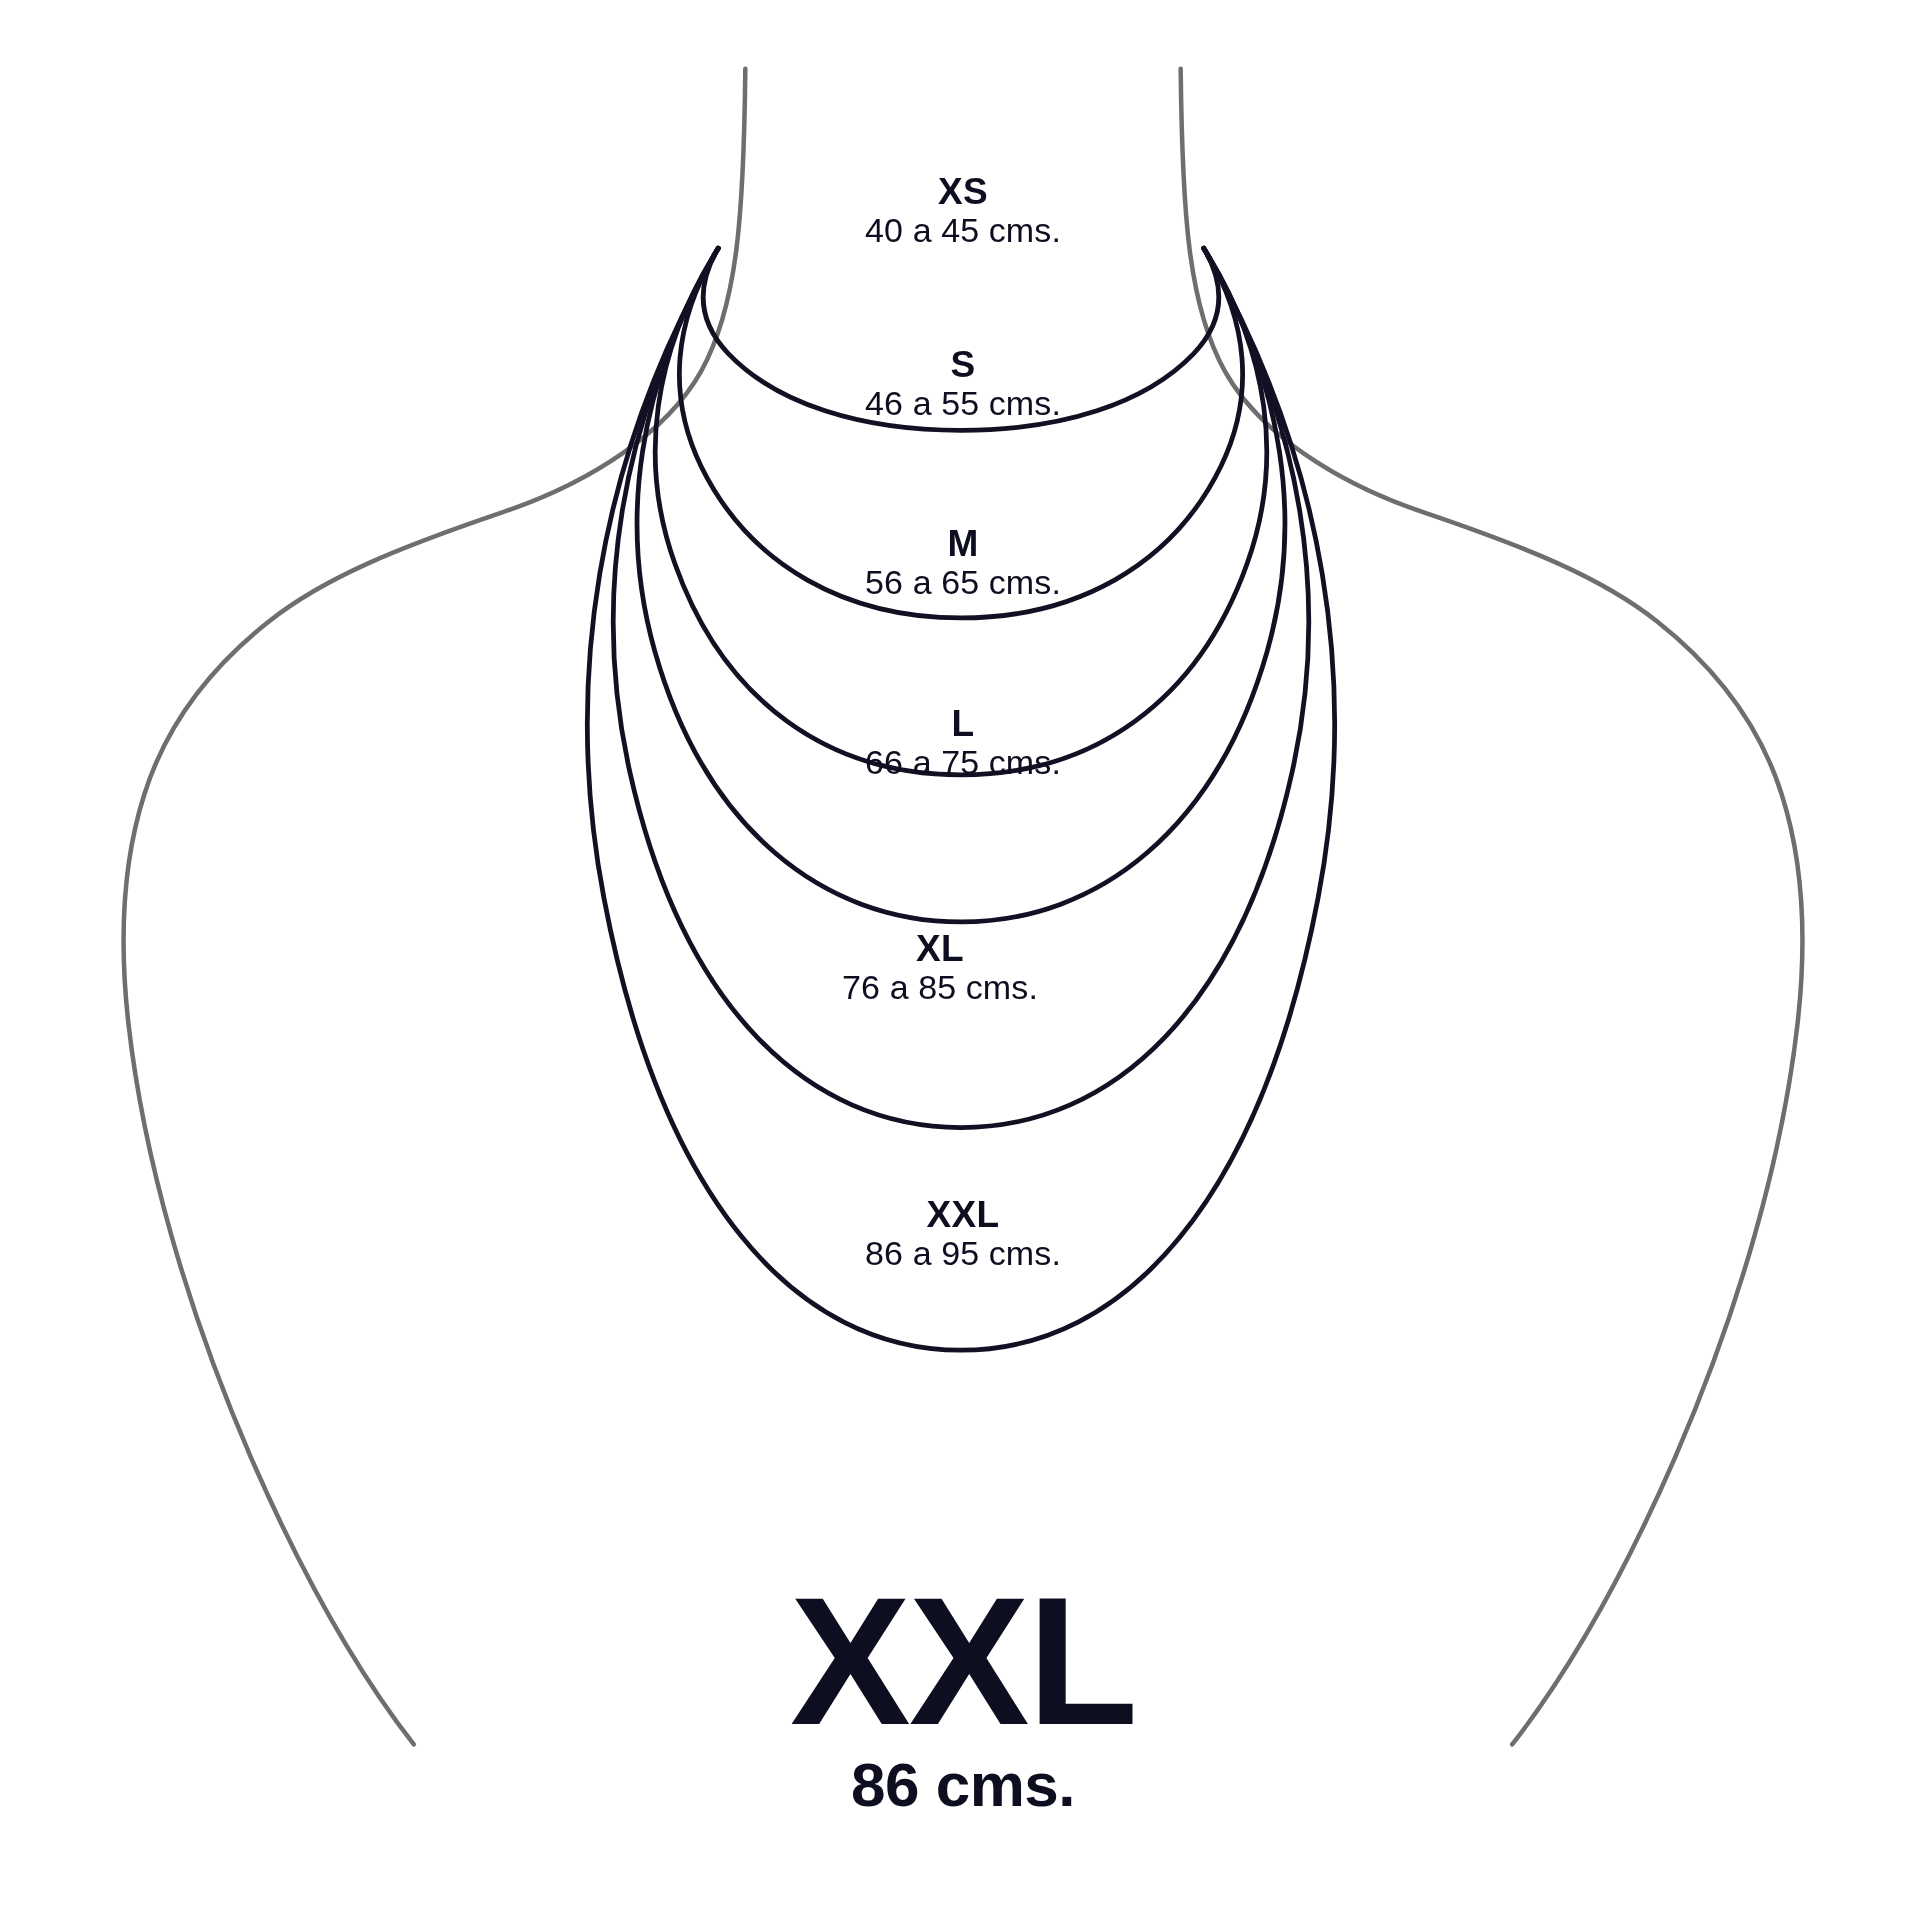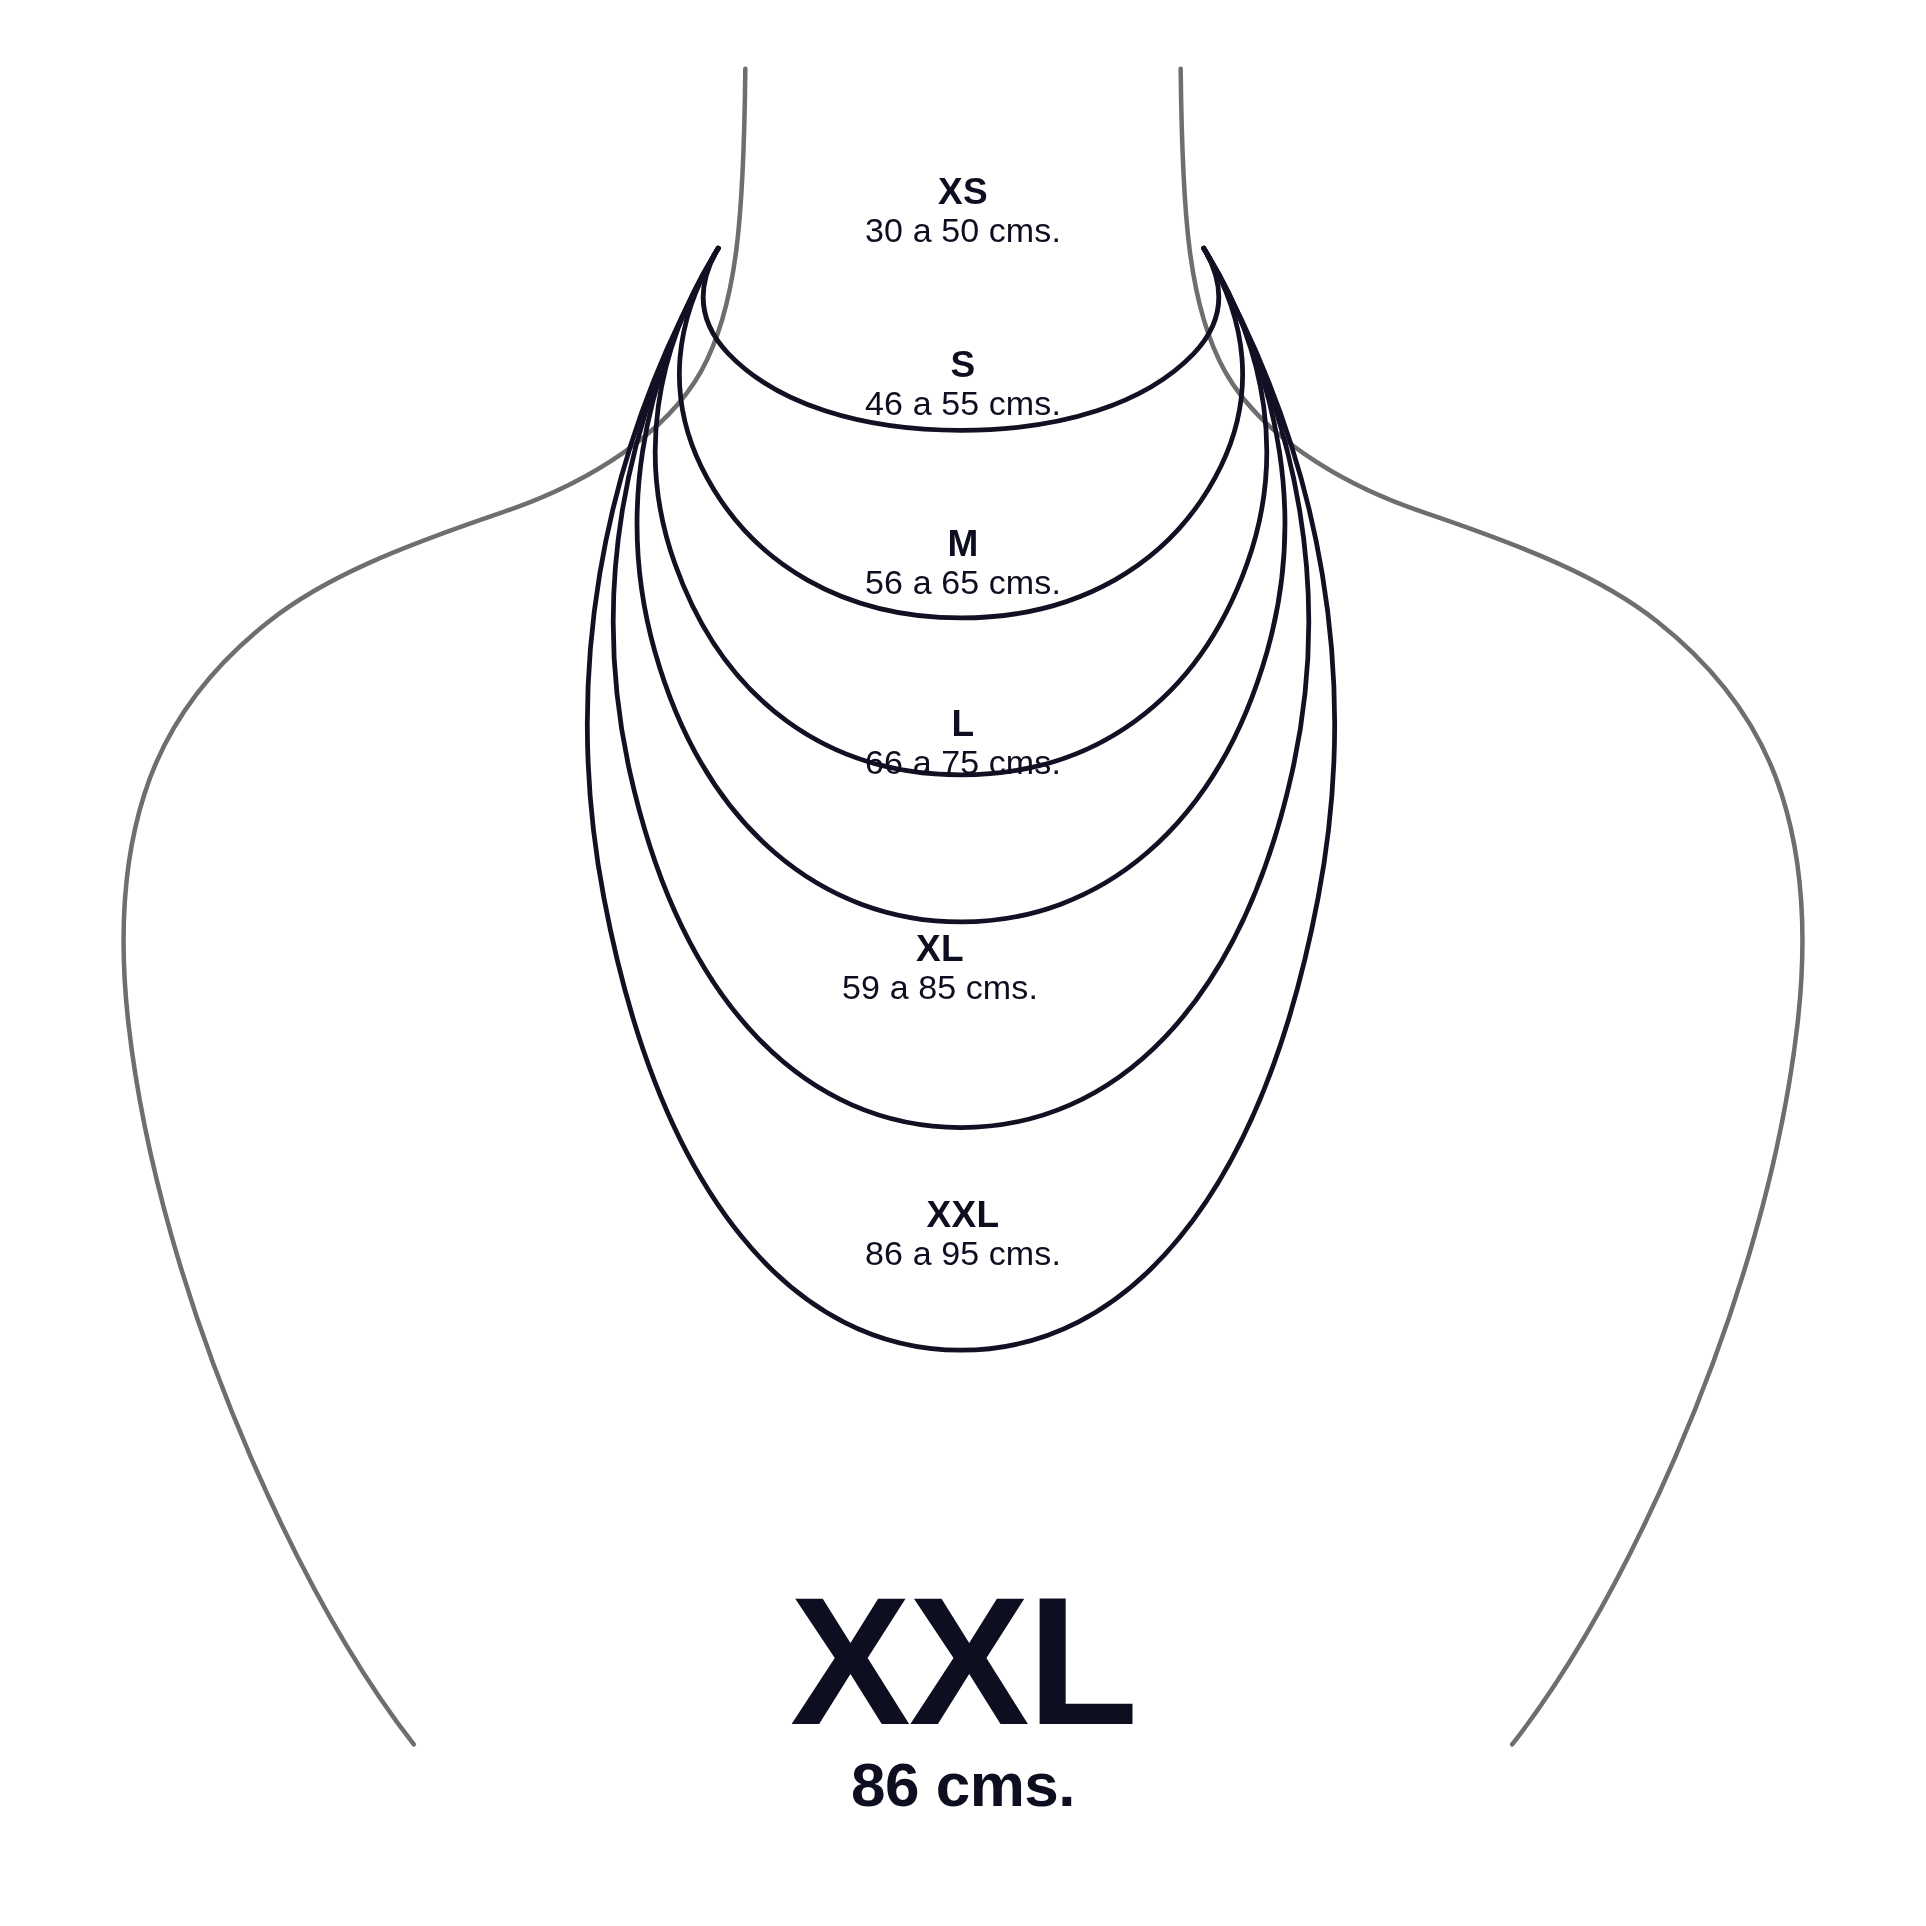--- a/index.html
+++ b/index.html
@@ -150,41 +150,41 @@
       <path class="necklace-line" d="M 1432,495
                C 1186,920 1124,1370 1204,1790
                C 1318,2390 1586,2692 1916,2692
                C 2246,2692 2514,2390 2628,1790
                C 2708,1370 2646,920 2400,495"></path>
     </g>
   </svg>
 
   <div class="size-label" style="left:963px; top:173px;">
     <span class="size-code">XS</span>
-    <span class="size-range">30 a 50 cms.</span>
+    <span class="size-range">40 a 45 cms.</span>
   </div>
 
   <div class="size-label" style="left:963px; top:346px;">
     <span class="size-code">S</span>
     <span class="size-range">46 a 55 cms.</span>
   </div>
 
   <div class="size-label" style="left:963px; top:525px;">
     <span class="size-code">M</span>
     <span class="size-range">56 a 65 cms.</span>
   </div>
 
   <div class="size-label" style="left:963px; top:705px;">
     <span class="size-code">L</span>
     <span class="size-range">66 a 75 cms.</span>
   </div>
 
   <div class="size-label" style="left:940px; top:930px;">
     <span class="size-code">XL</span>
-    <span class="size-range">59 a 85 cms.</span>
+    <span class="size-range">76 a 85 cms.</span>
   </div>
 
   <div class="size-label" style="left:963px; top:1196px;">
     <span class="size-code">XXL</span>
     <span class="size-range">86 a 95 cms.</span>
   </div>
 
   <div id="caption">
     <span class="caption-size">XXL</span>
     <span class="caption-measure">86 cms.</span>

